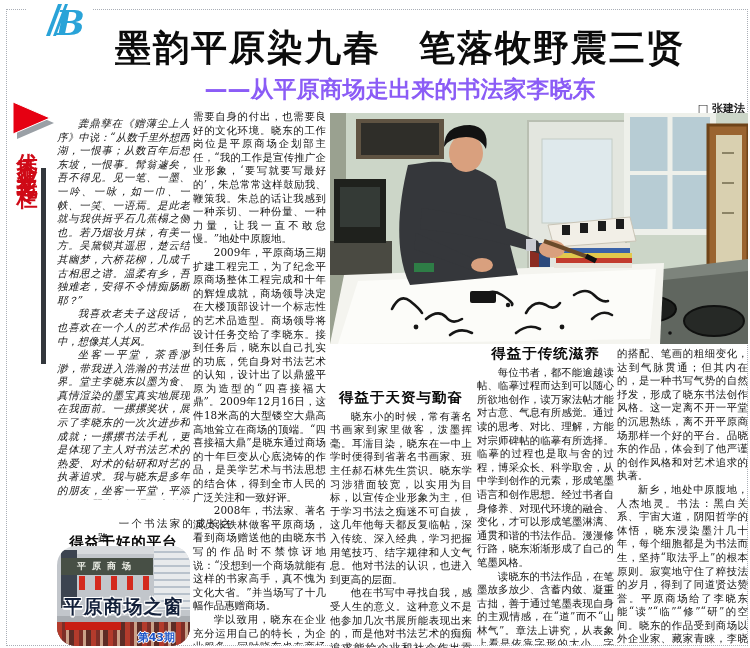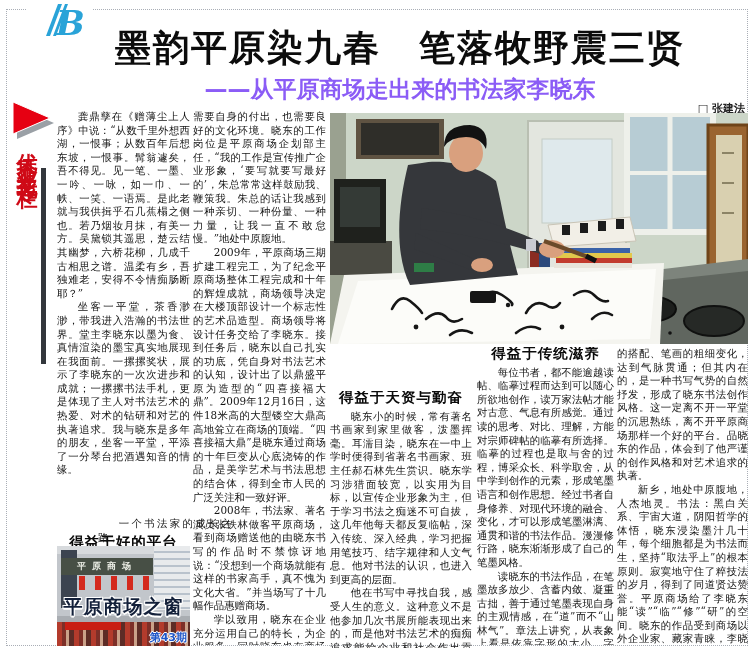--- a/index.html
+++ b/index.html
@@ -21,51 +21,51 @@
   .sidebar-shadow{position:absolute;left:41px;top:168px;width:5px;height:196px;background:#33373c;}
   .sidebar-label{position:absolute;left:13px;top:136px;height:226px;
         writing-mode:vertical-rl;text-orientation:upright;
         font-family:"DejaVu Sans",sans-serif;font-size:21px;font-weight:bold;
         color:#cf0a17;letter-spacing:5px;z-index:2;}
   
   .col{position:absolute;font-size:10.4px;line-height:13.6px;text-align:justify;
         overflow:hidden;color:#151515;}
   .col p{margin:0;text-indent:2em;}
   .col p.noindent{text-indent:0;}
-  #col1-text{left:57px;top:110px;width:133px;height:383px;}
+  #col1-text{left:57px;top:117px;width:133px;height:383px;font-style:italic;}
   #col2{left:193px;top:110px;width:133px;height:535px;}
   #col3{left:330px;top:347px;width:142px;height:298px;margin-top:44px;}
   #col4{left:477px;top:347px;width:137px;height:298px;}
   #col5{left:617px;top:347px;width:131px;height:298px;}
   .sec-head{font-family:"DejaVu Sans",sans-serif;font-size:14.5px;font-weight:bold;
         text-align:center;color:#0b0b0b;letter-spacing:1px;margin:0 0 5px 0;}
   #col1-head{position:absolute;left:57px;top:494px;width:133px;margin-top:39px;}
   #col1-lead{position:absolute;left:57px;top:517px;width:133px;height:26px;margin-left:41px;}
   
   .main-photo{position:absolute;left:330px;top:113px;width:418px;height:231px;overflow:hidden;background:#ccd6c8;}
   
   .window-photo{position:absolute;left:57px;top:546px;width:133px;height:100px;overflow:hidden;
-        background:linear-gradient(#d7dadd 0 8%, #c2c6cb 8% 70%, #a9adb2 70% 100%);}
+        background:linear-gradient(#d7dadd 0 8%, #c2c6cb 8% 70%, #a9adb2 70% 100%);border-radius:19px;}
   .wp-sign-v{position:absolute;left:4px;top:4px;width:16px;height:58px;background:#3c4450;}
   .wp-band{position:absolute;left:4px;top:12px;width:92px;height:17px;background:#474f45;
         color:#eef0e8;font-family:"DejaVu Sans",sans-serif;font-size:9px;font-weight:bold;
         letter-spacing:6px;line-height:17px;text-align:center;overflow:hidden;}
   .wp-tower{position:absolute;right:0;top:0;width:36px;height:64px;background:#e8eaec;
         background-image:repeating-linear-gradient(#e8eaec 0 5px, #b9c2cc 5px 7px),
                          repeating-linear-gradient(90deg, transparent 0 7px, #cfd5da 7px 8px);}
   .wp-flags{position:absolute;left:22px;top:30px;width:70px;height:14px;
         background:repeating-linear-gradient(90deg,#d42a1e 0 6px, transparent 6px 16px);}
   .wp-crowd{position:absolute;left:0;bottom:0;width:133px;height:24px;background:#8a4a42;
         background-image:repeating-linear-gradient(90deg,#b33b2c 0 5px,#7d2f28 5px 9px,#caa189 9px 12px,#5d2c26 12px 17px);}
   .wp-banner{position:absolute;left:8px;bottom:16px;width:56px;height:8px;background:#c81f14;}
   .wp-title{position:absolute;left:0;top:48px;width:133px;text-align:center;
         font-family:"DejaVu Sans",sans-serif;font-size:19px;font-weight:bold;color:#13203a;
         letter-spacing:1px;white-space:nowrap;
         text-shadow:-1px -1px 0 #fff,1px -1px 0 #fff,-1px 1px 0 #fff,1px 1px 0 #fff,0 2px 0 #fff;}
-  .wp-issue{position:absolute;right:3px;bottom:1px;
+  .wp-issue{position:absolute;right:15px;bottom:1px;
         font-family:"DejaVu Sans",sans-serif;font-size:11px;font-weight:bold;color:#1e56c8;
         text-shadow:-1px 0 0 #fff,1px 0 0 #fff,0 -1px 0 #fff,0 1px 0 #fff;}
 </style>
 </head>
 <body>
 
 <div class="page">
   <div class="dotted-frame"></div>
 
   <div class="logo">
@@ -91,20 +91,21 @@
     <svg width="48" height="46" viewBox="0 0 48 46">
       <polygon points="9,11 46,27 9,43" fill="#9aa0a6"></polygon>
       <polygon points="5,6 42,22 5,38" fill="#e60012" stroke="#fff" stroke-width="1"></polygon>
     </svg>
   </div>
   <div class="sidebar-shadow"></div>
   <div class="sidebar-label">优秀企业文化专栏</div>
 
   <div class="col" id="col1-text">
     <p>龚鼎孳在《赠薄尘上人序》中说：“从数千里外想西湖，一恨事；从数百年后想东坡，一恨事。髯翁遽矣，吾不得见。见一笔、一墨、一吟、一咏，如一巾、一帙、一笑、一语焉。是此老就与我供揖乎石几蕉榻之侧也。若乃烟妆月抹，有美一方。吴黛锁其遥思，楚云结其幽梦，六桥花柳，几成千古相思之谱。温柔有乡，吾独难老，安得不令情痴肠断耶？”</p>
+    <p>我喜欢老夫子这段话，也喜欢在一个人的艺术作品中，想像其人其风。</p>
     <p>坐客一平堂，茶香渺渺，带我进入浩瀚的书法世界。堂主李晓东以墨为食、真情渲染的墨宝真实地展现在我面前。一摞摞奖状，展示了李晓东的一次次进步和成就；一摞摞书法手札，更是体现了主人对书法艺术的热爱、对术的钻研和对艺的执著追求。我与晓东是多年的朋友，坐客一平堂，平添了一分琴台把酒遇知音的情缘。</p>
   </div>
   <div class="sec-head" id="col1-head">得益于好的平台</div>
   <div class="col" id="col1-lead">
     <p>一个书法家的成长之路，</p>
   </div>
 
   <div class="window-photo">
     <div class="wp-sign-v"></div>
     <div class="wp-band">平原商场</div>

